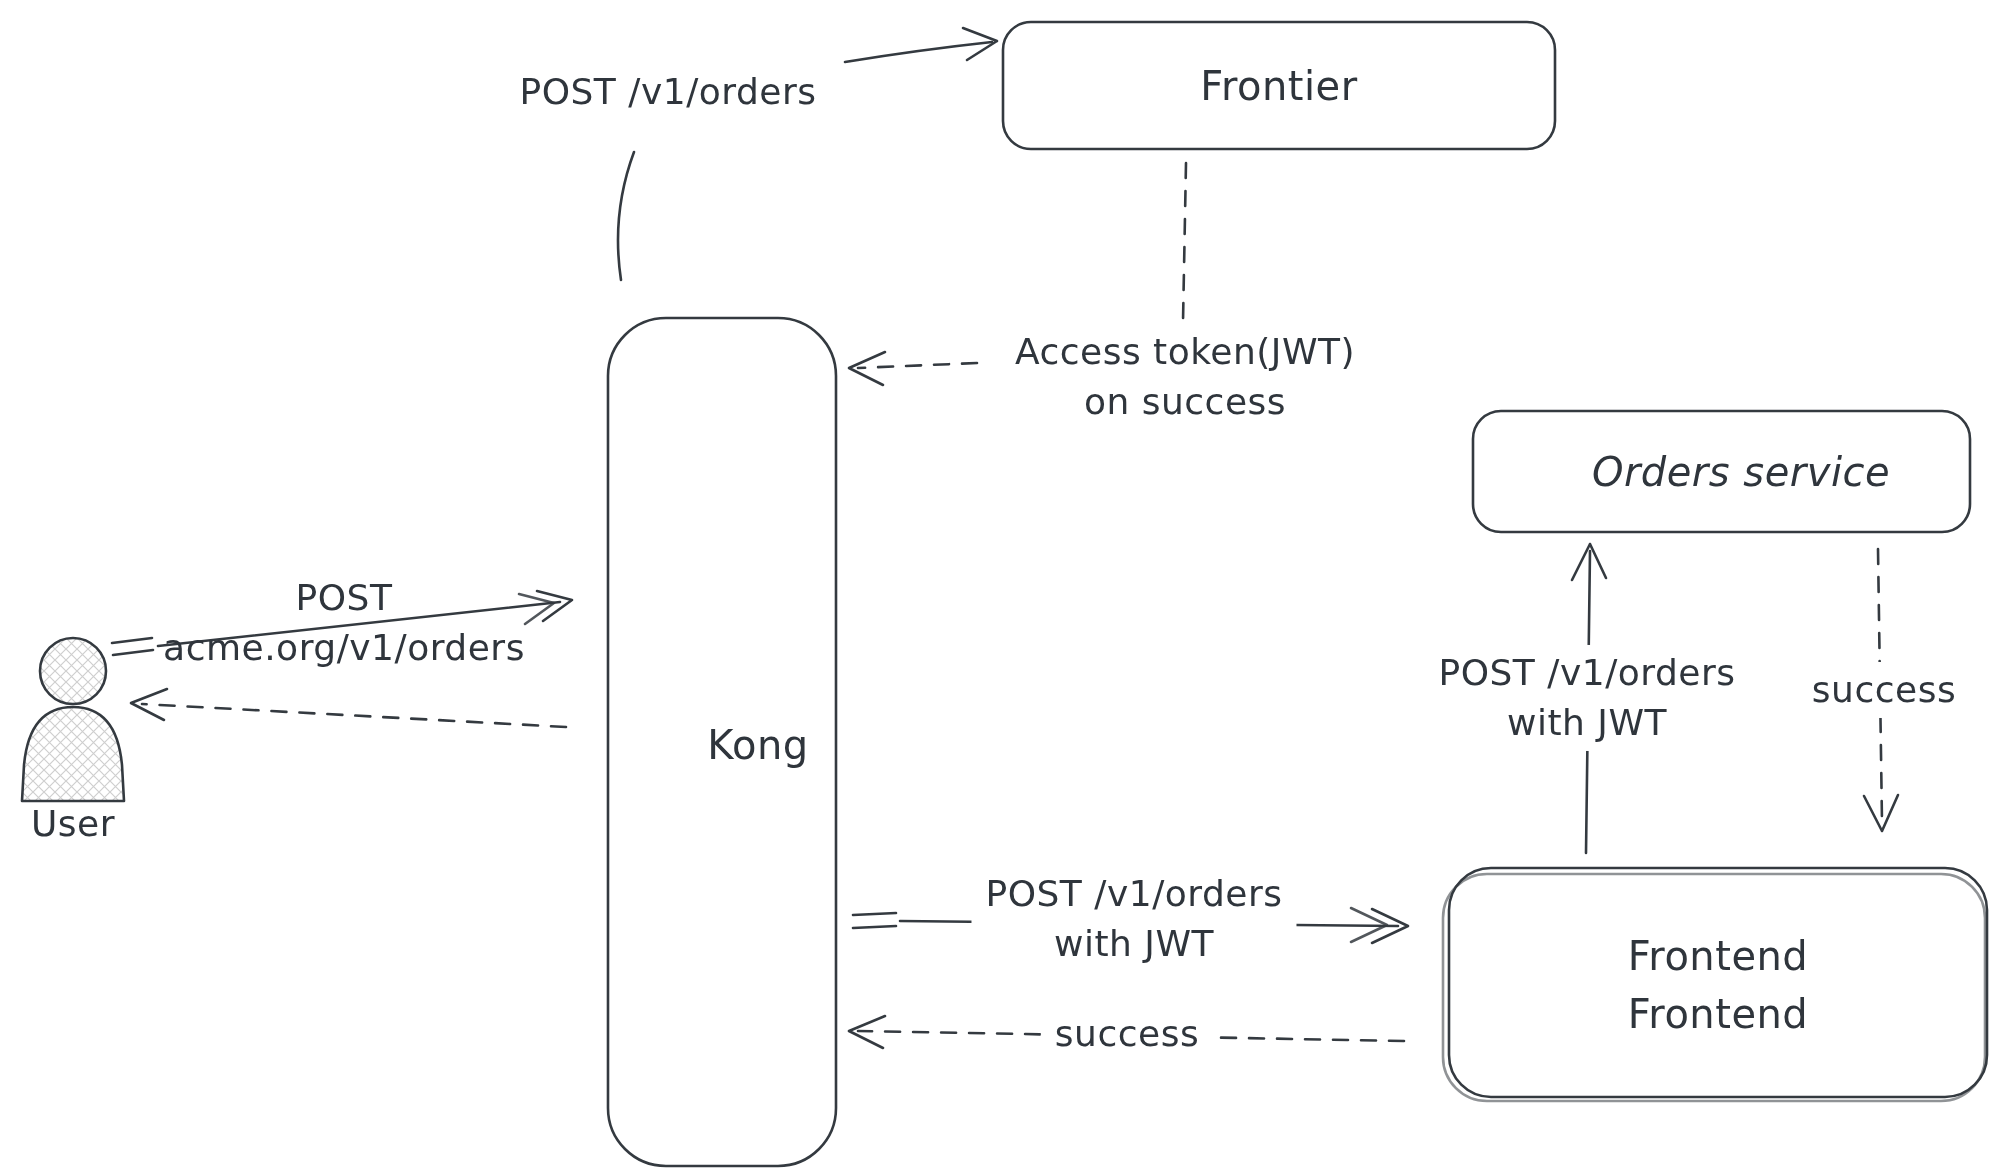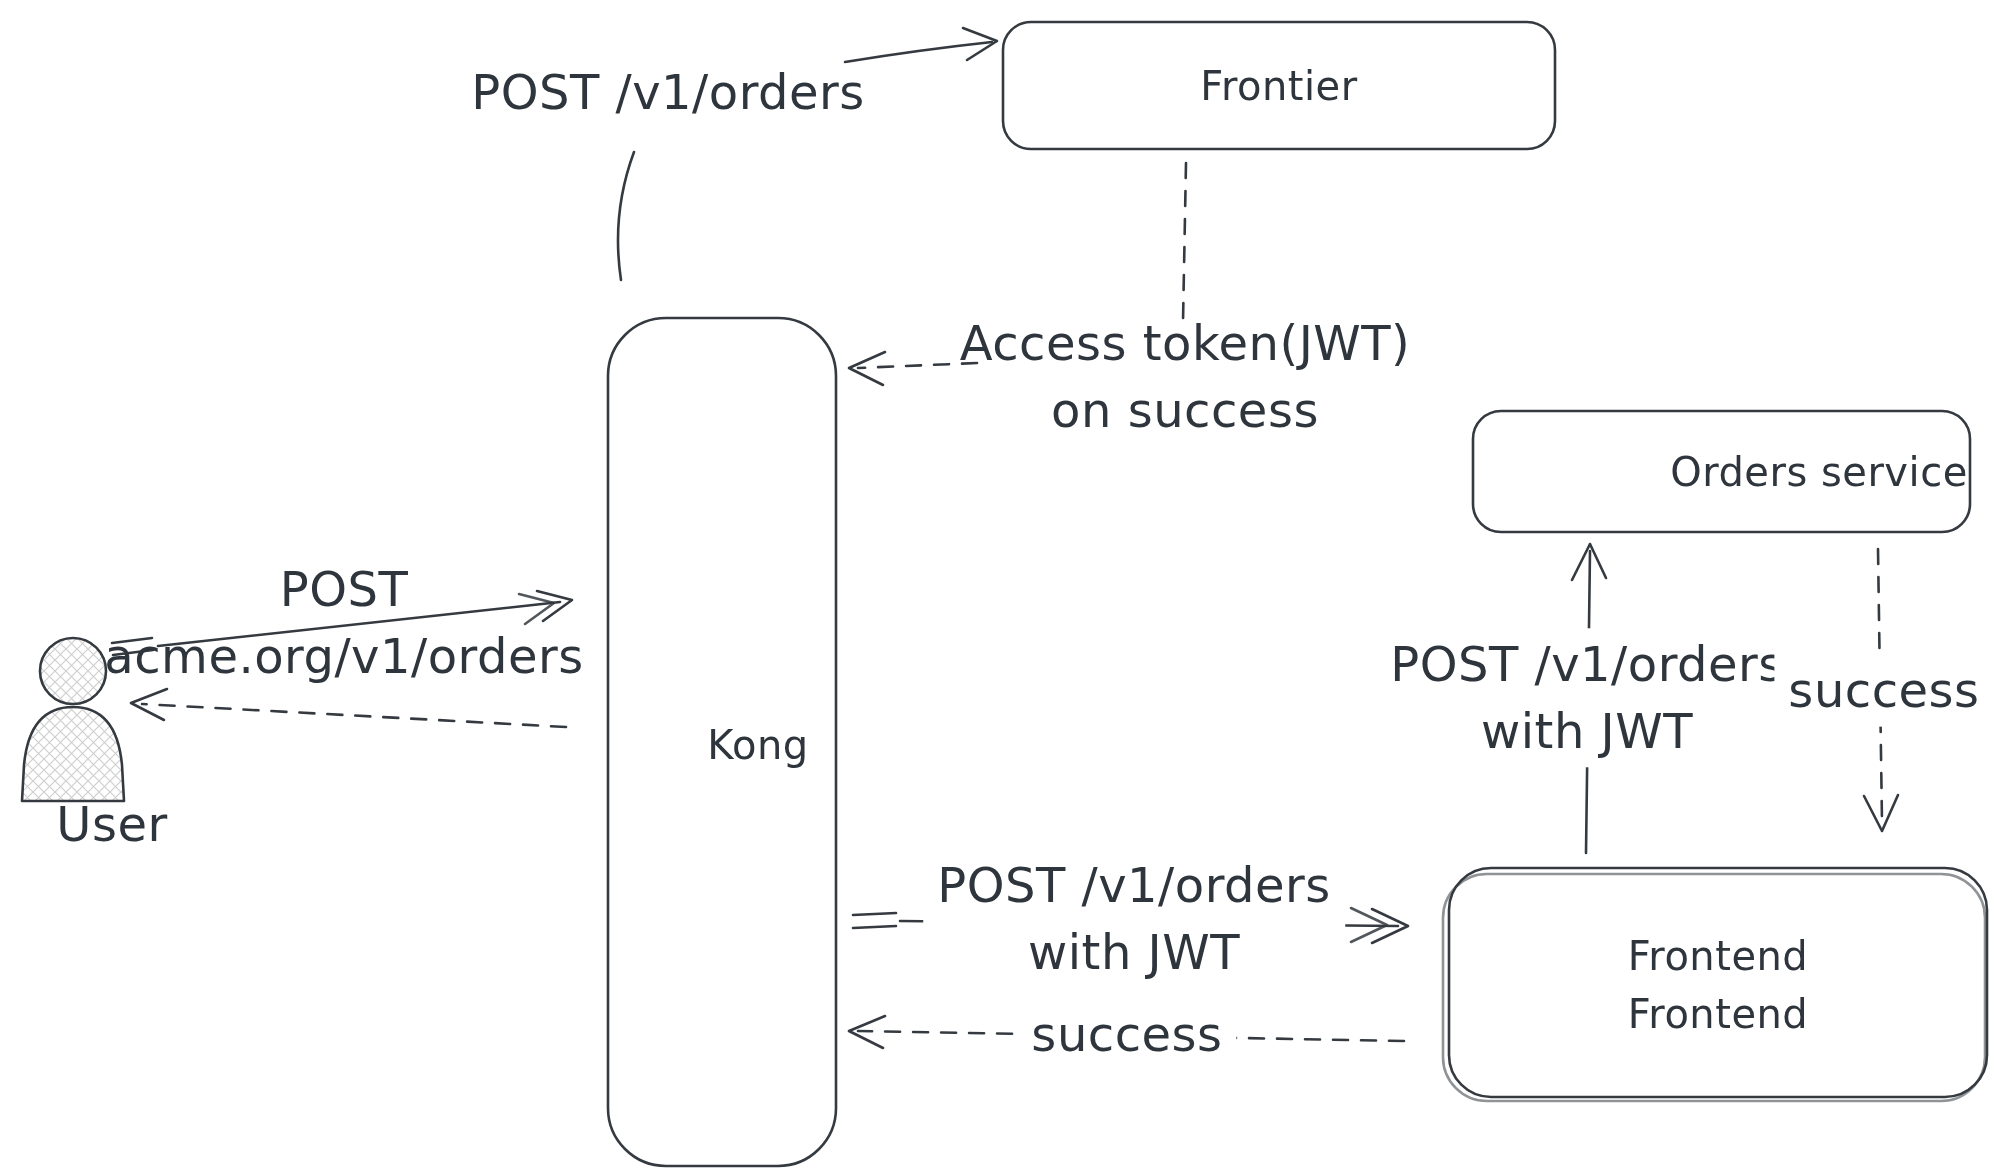--- a/index.html
+++ b/index.html
@@ -27,21 +27,21 @@
     text-align: center;
     white-space: nowrap;
     color: #2f353c;
   }
   .node-label {
     font-size: 40px;
     line-height: 1.45;
     letter-spacing: 0.5px;
   }
   .edge-label {
-    font-size: 48px;
+    font-size: 36px;
     line-height: 1.39;
     letter-spacing: 0.5px;
   }
   .bg-white {
     background: #ffffff;
     padding: 3px 14px;
   }
 </style>
 </head>
 <body>
@@ -119,28 +119,28 @@
         <path d="M 1878 549 L 1882 822" stroke-dasharray="15 13"></path>
         <path d="M 1882 831 L 1864 796 M 1882 831 L 1898 795"></path>
       </g>
     </g>
   </svg>
 
   <div class="node-label" style="left:1279px; top:86px;">Frontier</div>
 
   <div class="node-label" style="left:722px; top:745px;margin-left:36px;">Kong</div>
 
-  <div class="node-label" style="left:1819px; top:472px;">Orders service</div>
+  <div class="node-label" style="left:1741px; top:472px;font-style:italic;">Orders service</div>
 
   <div class="node-label" style="left:1718px; top:985px;">
     <div>Frontend</div>
     <div>Frontend</div>
   </div>
 
-  <div class="edge-label" style="left:73px; top:824px;margin-left:39px;">User</div>
+  <div class="edge-label" style="left:73px; top:824px;">User</div>
 
   <div class="edge-label" style="left:668px; top:92px;">
     <div>POST /v1/orders</div>
   </div>
 
   <div class="edge-label" style="left:1185px; top:377px;">
     <div>Access token(JWT)</div>
     <div>on success</div>
   </div>
 

